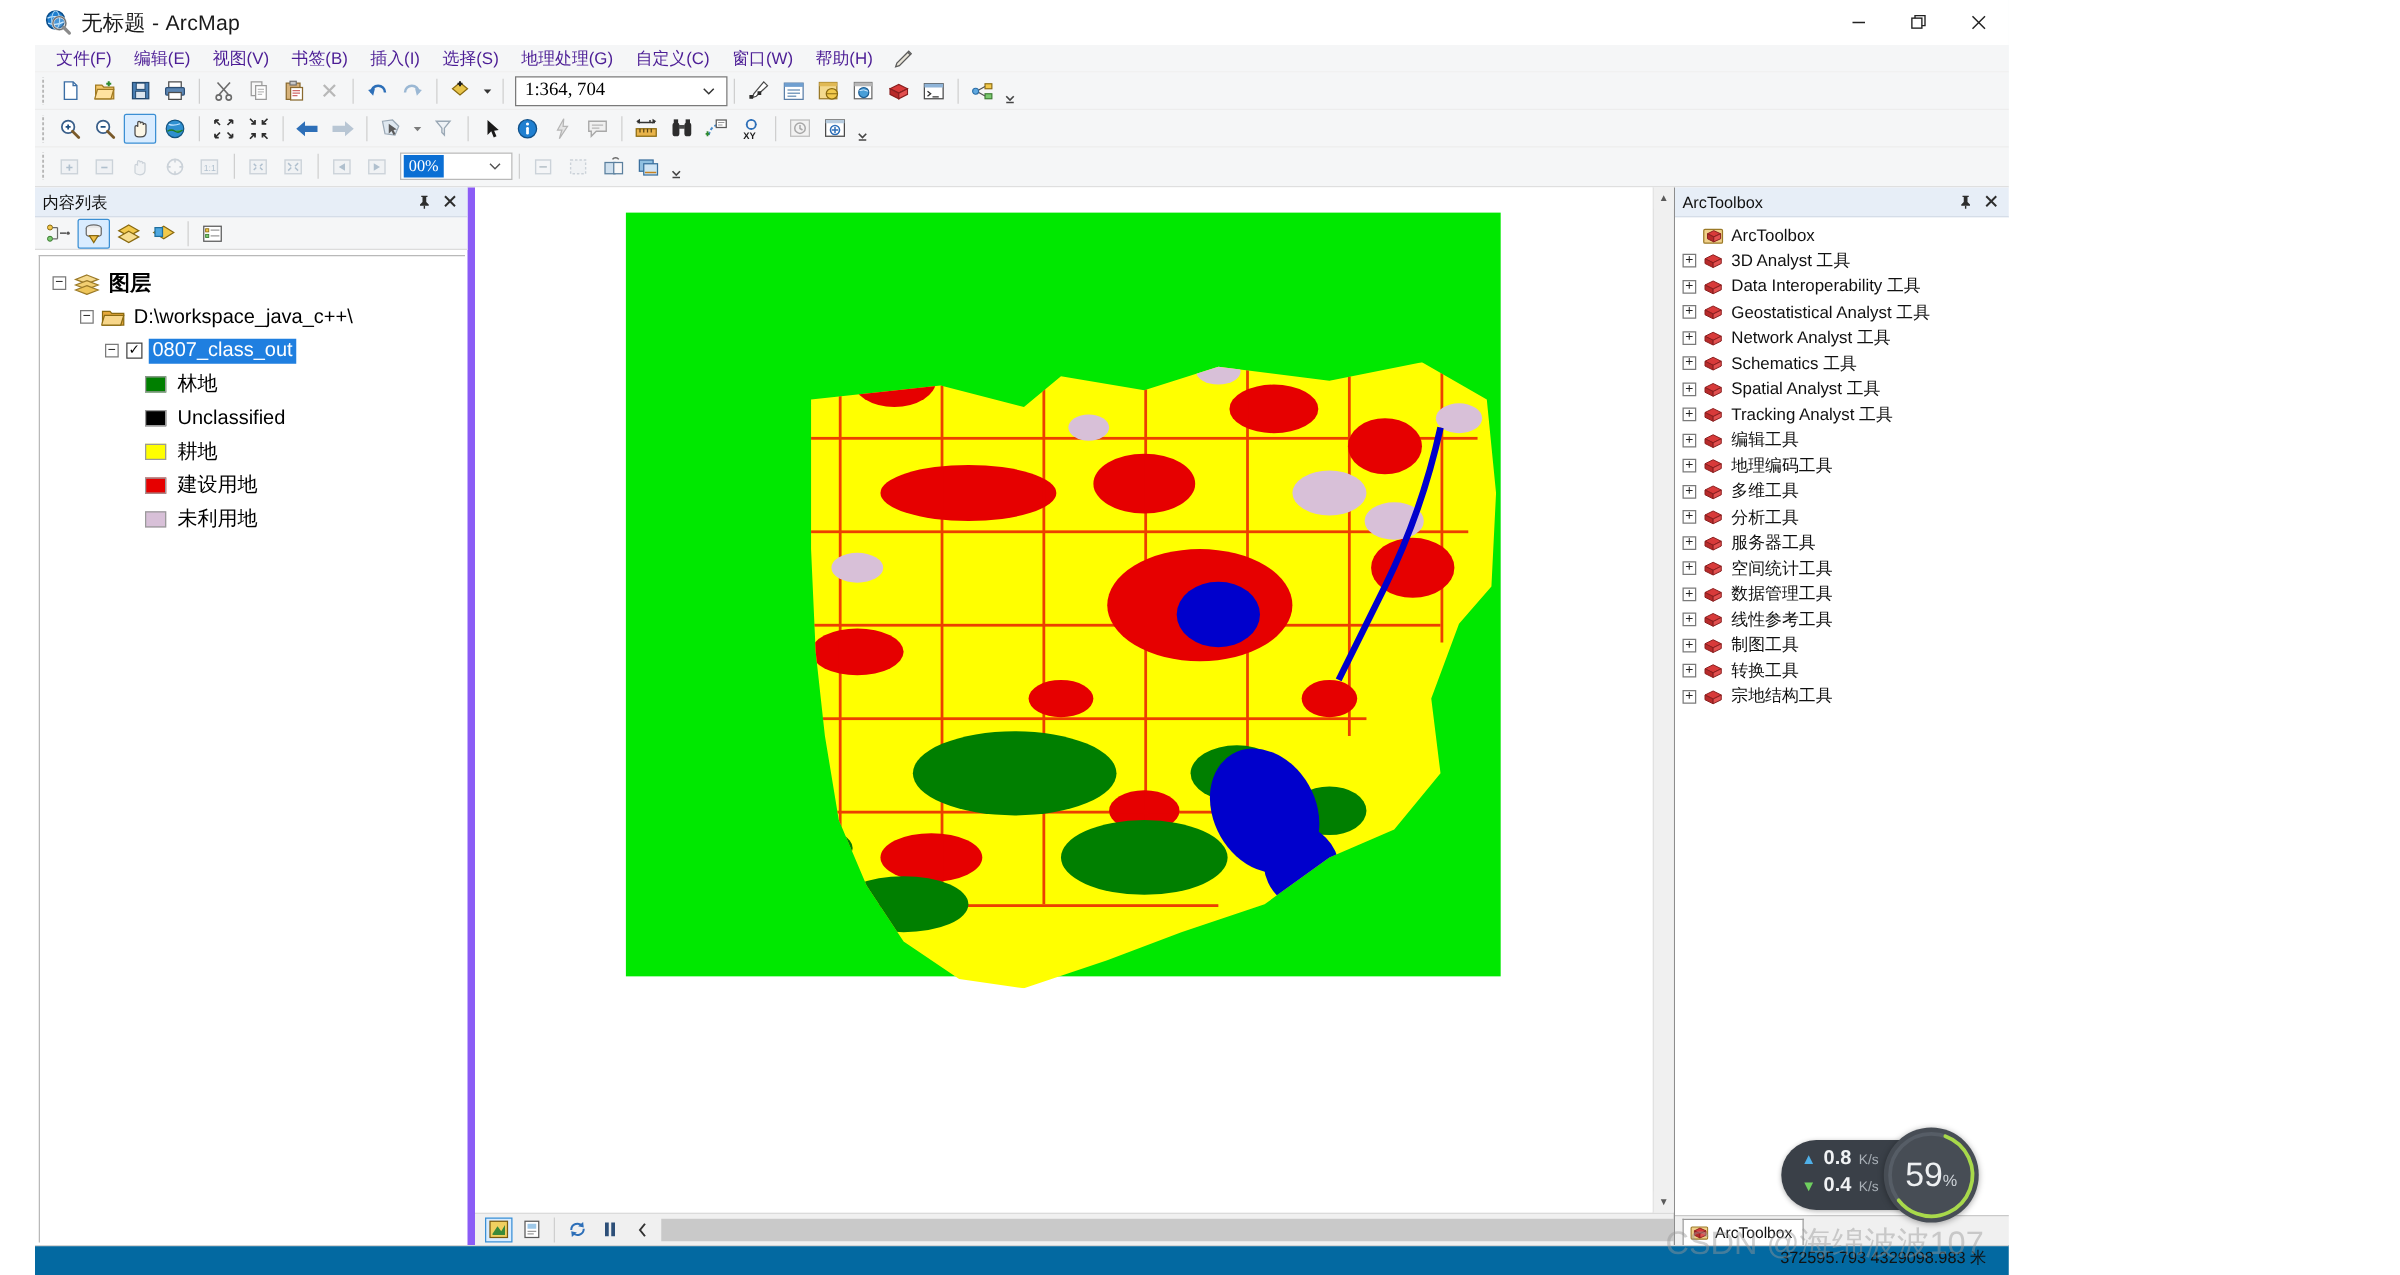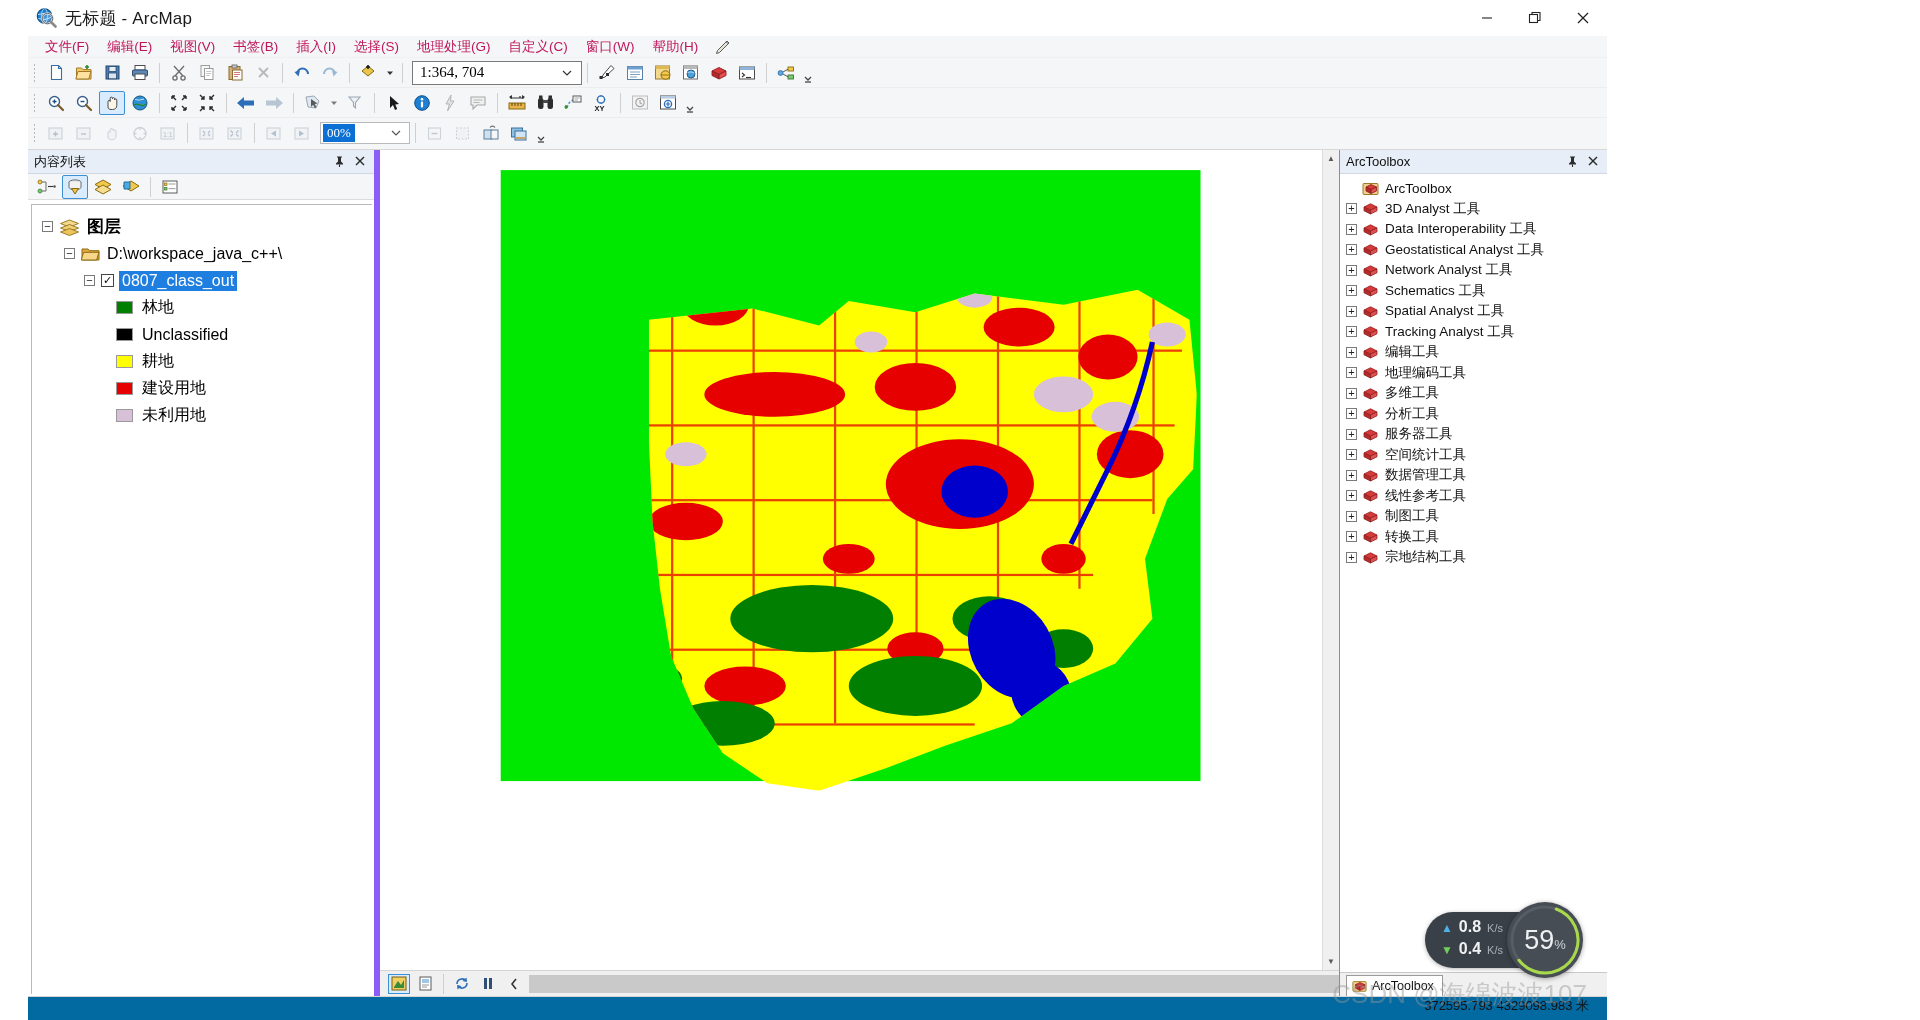--- a/index.html
+++ b/index.html
@@ -42,21 +42,21 @@
 
   
   .menubar {
     height: 22px; flex: 0 0 22px;
     background: #f5f6f7;
     display: flex; align-items: center;
     padding-left: 8px;
     border-bottom: 1px solid #f0f0f0;
   }
   .menu-item {
-    font-size: 13.5px; color: #be185d;
+    font-size: 13.5px; color: #4c1d95;
     padding: 2px 9px;
     white-space: nowrap;
   }
   .menu-pencil { margin-left: 6px; display:flex; align-items:center; }
 
   
   .toolbars {
     background: #f5f6f7;
     flex: 0 0 92px;
     border-bottom: 1px solid #d8d8d8;

